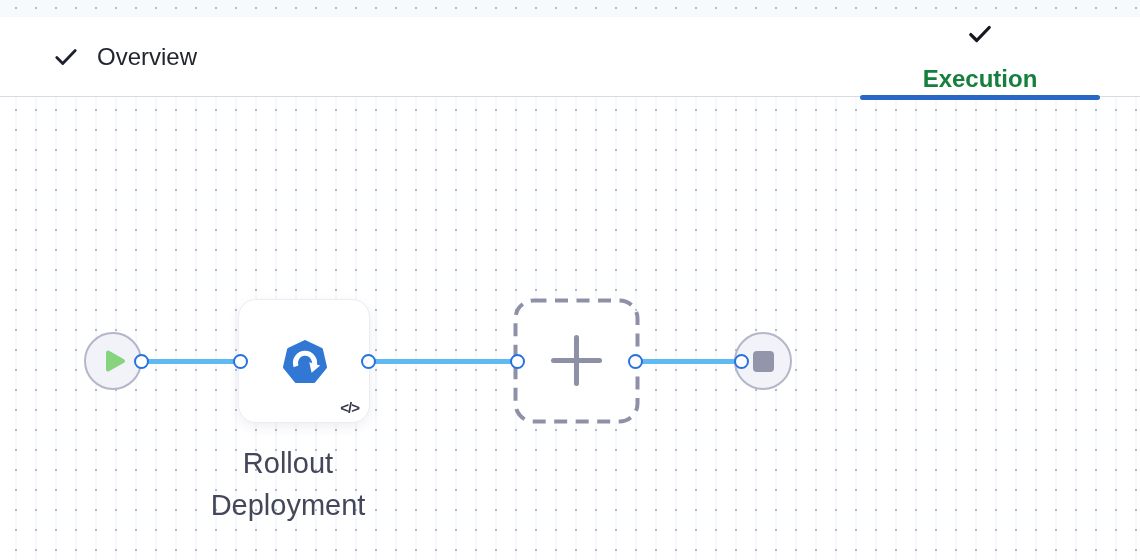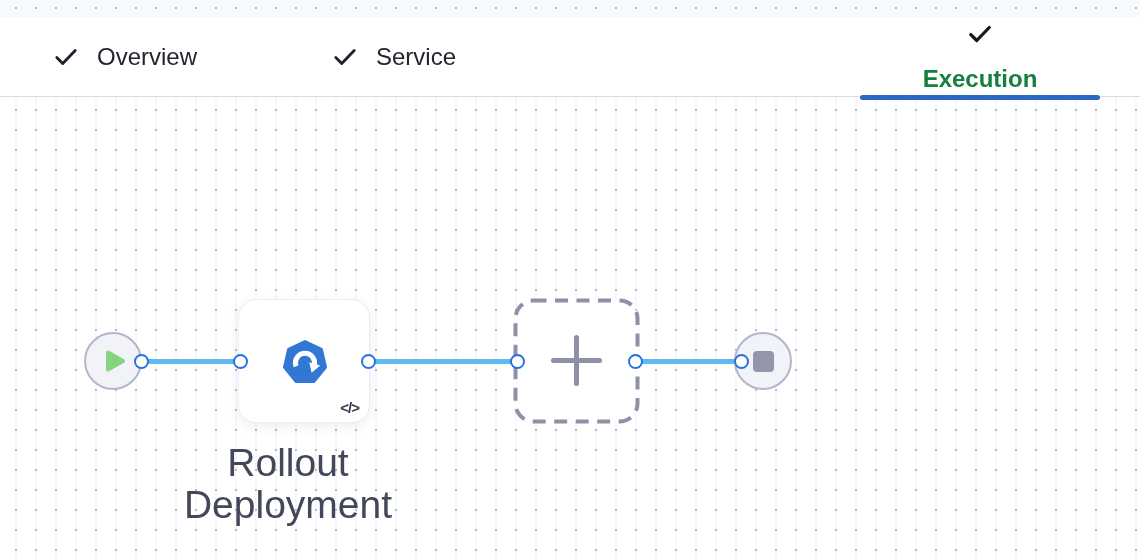--- a/index.html
+++ b/index.html
@@ -78,45 +78,39 @@
   }
 
   .add-step-box {
     position: absolute; left: 513px; top: 201px; width: 127px; height: 126px;
     z-index: 3; cursor: pointer;
   }
   .add-step-box svg { position: absolute; left: 0; top: 0; }
 
   .node-label {
     position: absolute; text-align: center;
-    font-size: 39px; line-height: 42px; color: #44465a; z-index: 4;
+    font-size: 29px; line-height: 42px; color: #44465a; z-index: 4;
   }
   .label-rollout { left: 178px; top: 345px; width: 220px; }
   .label-addstep { left: 477px; top: 342px; width: 200px; }
 </style>
 </head>
 <body>
 
 <div class="top-strip"></div>
 
 <div class="tabbar">
 
   <div class="tab" style="left:5px">
     <svg class="check" viewBox="0 0 24 24">
       <path d="M3.5 12.5 L9 18 L20.5 6" fill="none" stroke="#1d202d" stroke-width="2.6" stroke-linecap="round" stroke-linejoin="round"></path>
     </svg>
     <span>Overview</span>
   </div>
 
-  <div class="tab" style="left:274px">
-    <svg class="check" viewBox="0 0 24 24">
-      <path d="M3.5 12.5 L9 18 L20.5 6" fill="none" stroke="#1d202d" stroke-width="2.6" stroke-linecap="round" stroke-linejoin="round"></path>
-    </svg>
-    <span>Service</span>
-  </div>
 
 
   <div class="tab active" style="left:860px">
     <svg class="check" viewBox="0 0 24 24">
       <path d="M3.5 12.5 L9 18 L20.5 6" fill="none" stroke="#15171f" stroke-width="3" stroke-linecap="round" stroke-linejoin="round"></path>
     </svg>
     <span>Execution</span>
     <div class="tab-underline"></div>
   </div>
 

